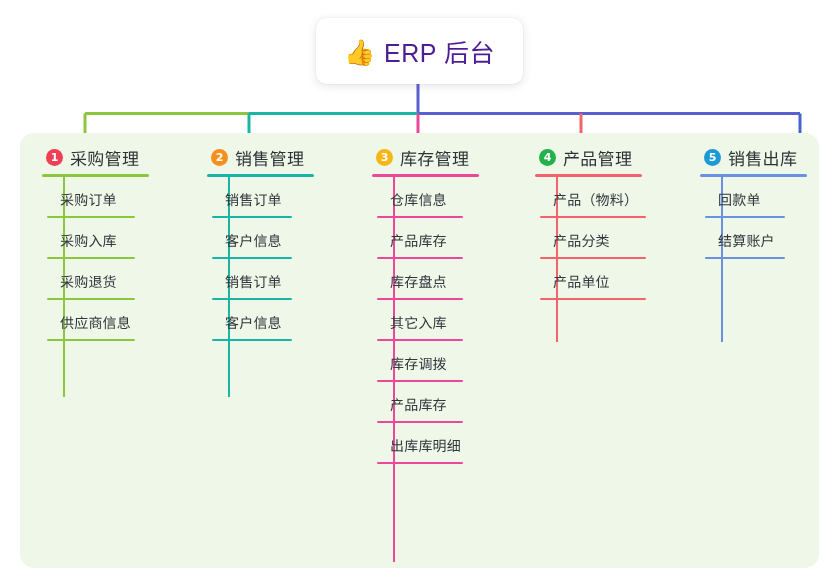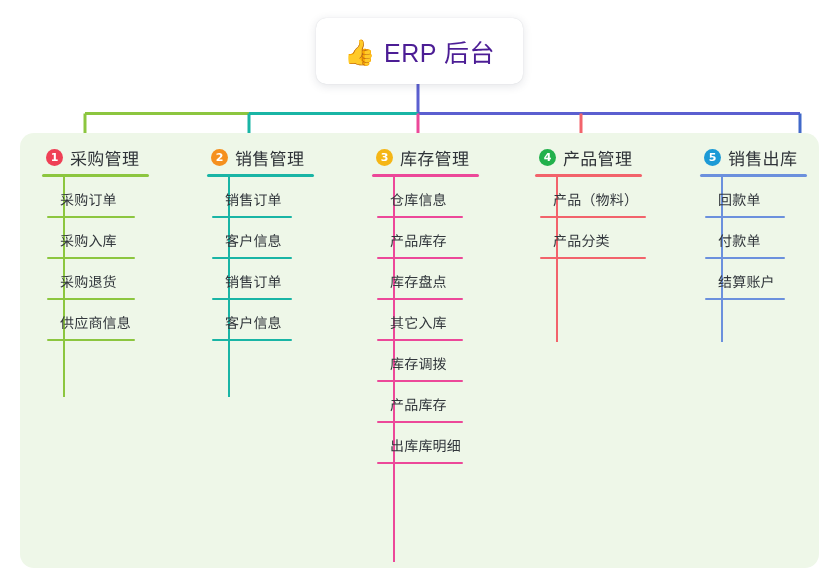--- a/index.html
+++ b/index.html
@@ -282,39 +282,39 @@
         <div class="branch-body">
           <div class="branch-spine" style="background: rgb(242, 99, 107); height: 165px;"></div>
           <div class="leaf-item">
             <span class="leaf-label">产品（物料）</span>
             <div class="leaf-rule" style="background: rgb(242, 99, 107); width: 106px;"></div>
           </div>
           <div class="leaf-item">
             <span class="leaf-label">产品分类</span>
             <div class="leaf-rule" style="background: rgb(242, 99, 107); width: 106px;"></div>
           </div>
+          <div class="leaf-item">
+            <span class="leaf-label">产品单位</span>
+            <div class="leaf-rule" style="background: rgb(242, 99, 107); width: 106px;"></div>
+          </div>
         </div>
       </div>
       <div class="branch-column" style="left: 700px;">
         <div class="branch-header">
           <span class="branch-badge" style="background: rgb(28, 154, 214);">5</span>
           <span class="branch-title">销售出库</span>
         </div>
         <div class="branch-underline" style="background: rgb(107, 144, 221); width: 107px;"></div>
         <div class="branch-body">
           <div class="branch-spine" style="background: rgb(107, 144, 221); height: 165px;"></div>
           <div class="leaf-item">
             <span class="leaf-label">回款单</span>
             <div class="leaf-rule" style="background: rgb(107, 144, 221); width: 80px;"></div>
           </div>
           <div class="leaf-item">
-            <span class="leaf-label">付款单</span>
-            <div class="leaf-rule" style="background: rgb(107, 144, 221); width: 80px;"></div>
-          </div>
-          <div class="leaf-item">
             <span class="leaf-label">结算账户</span>
             <div class="leaf-rule" style="background: rgb(107, 144, 221); width: 80px;"></div>
           </div>
         </div>
       </div>
     </div>
 
 </div>
 
 </body></html>

